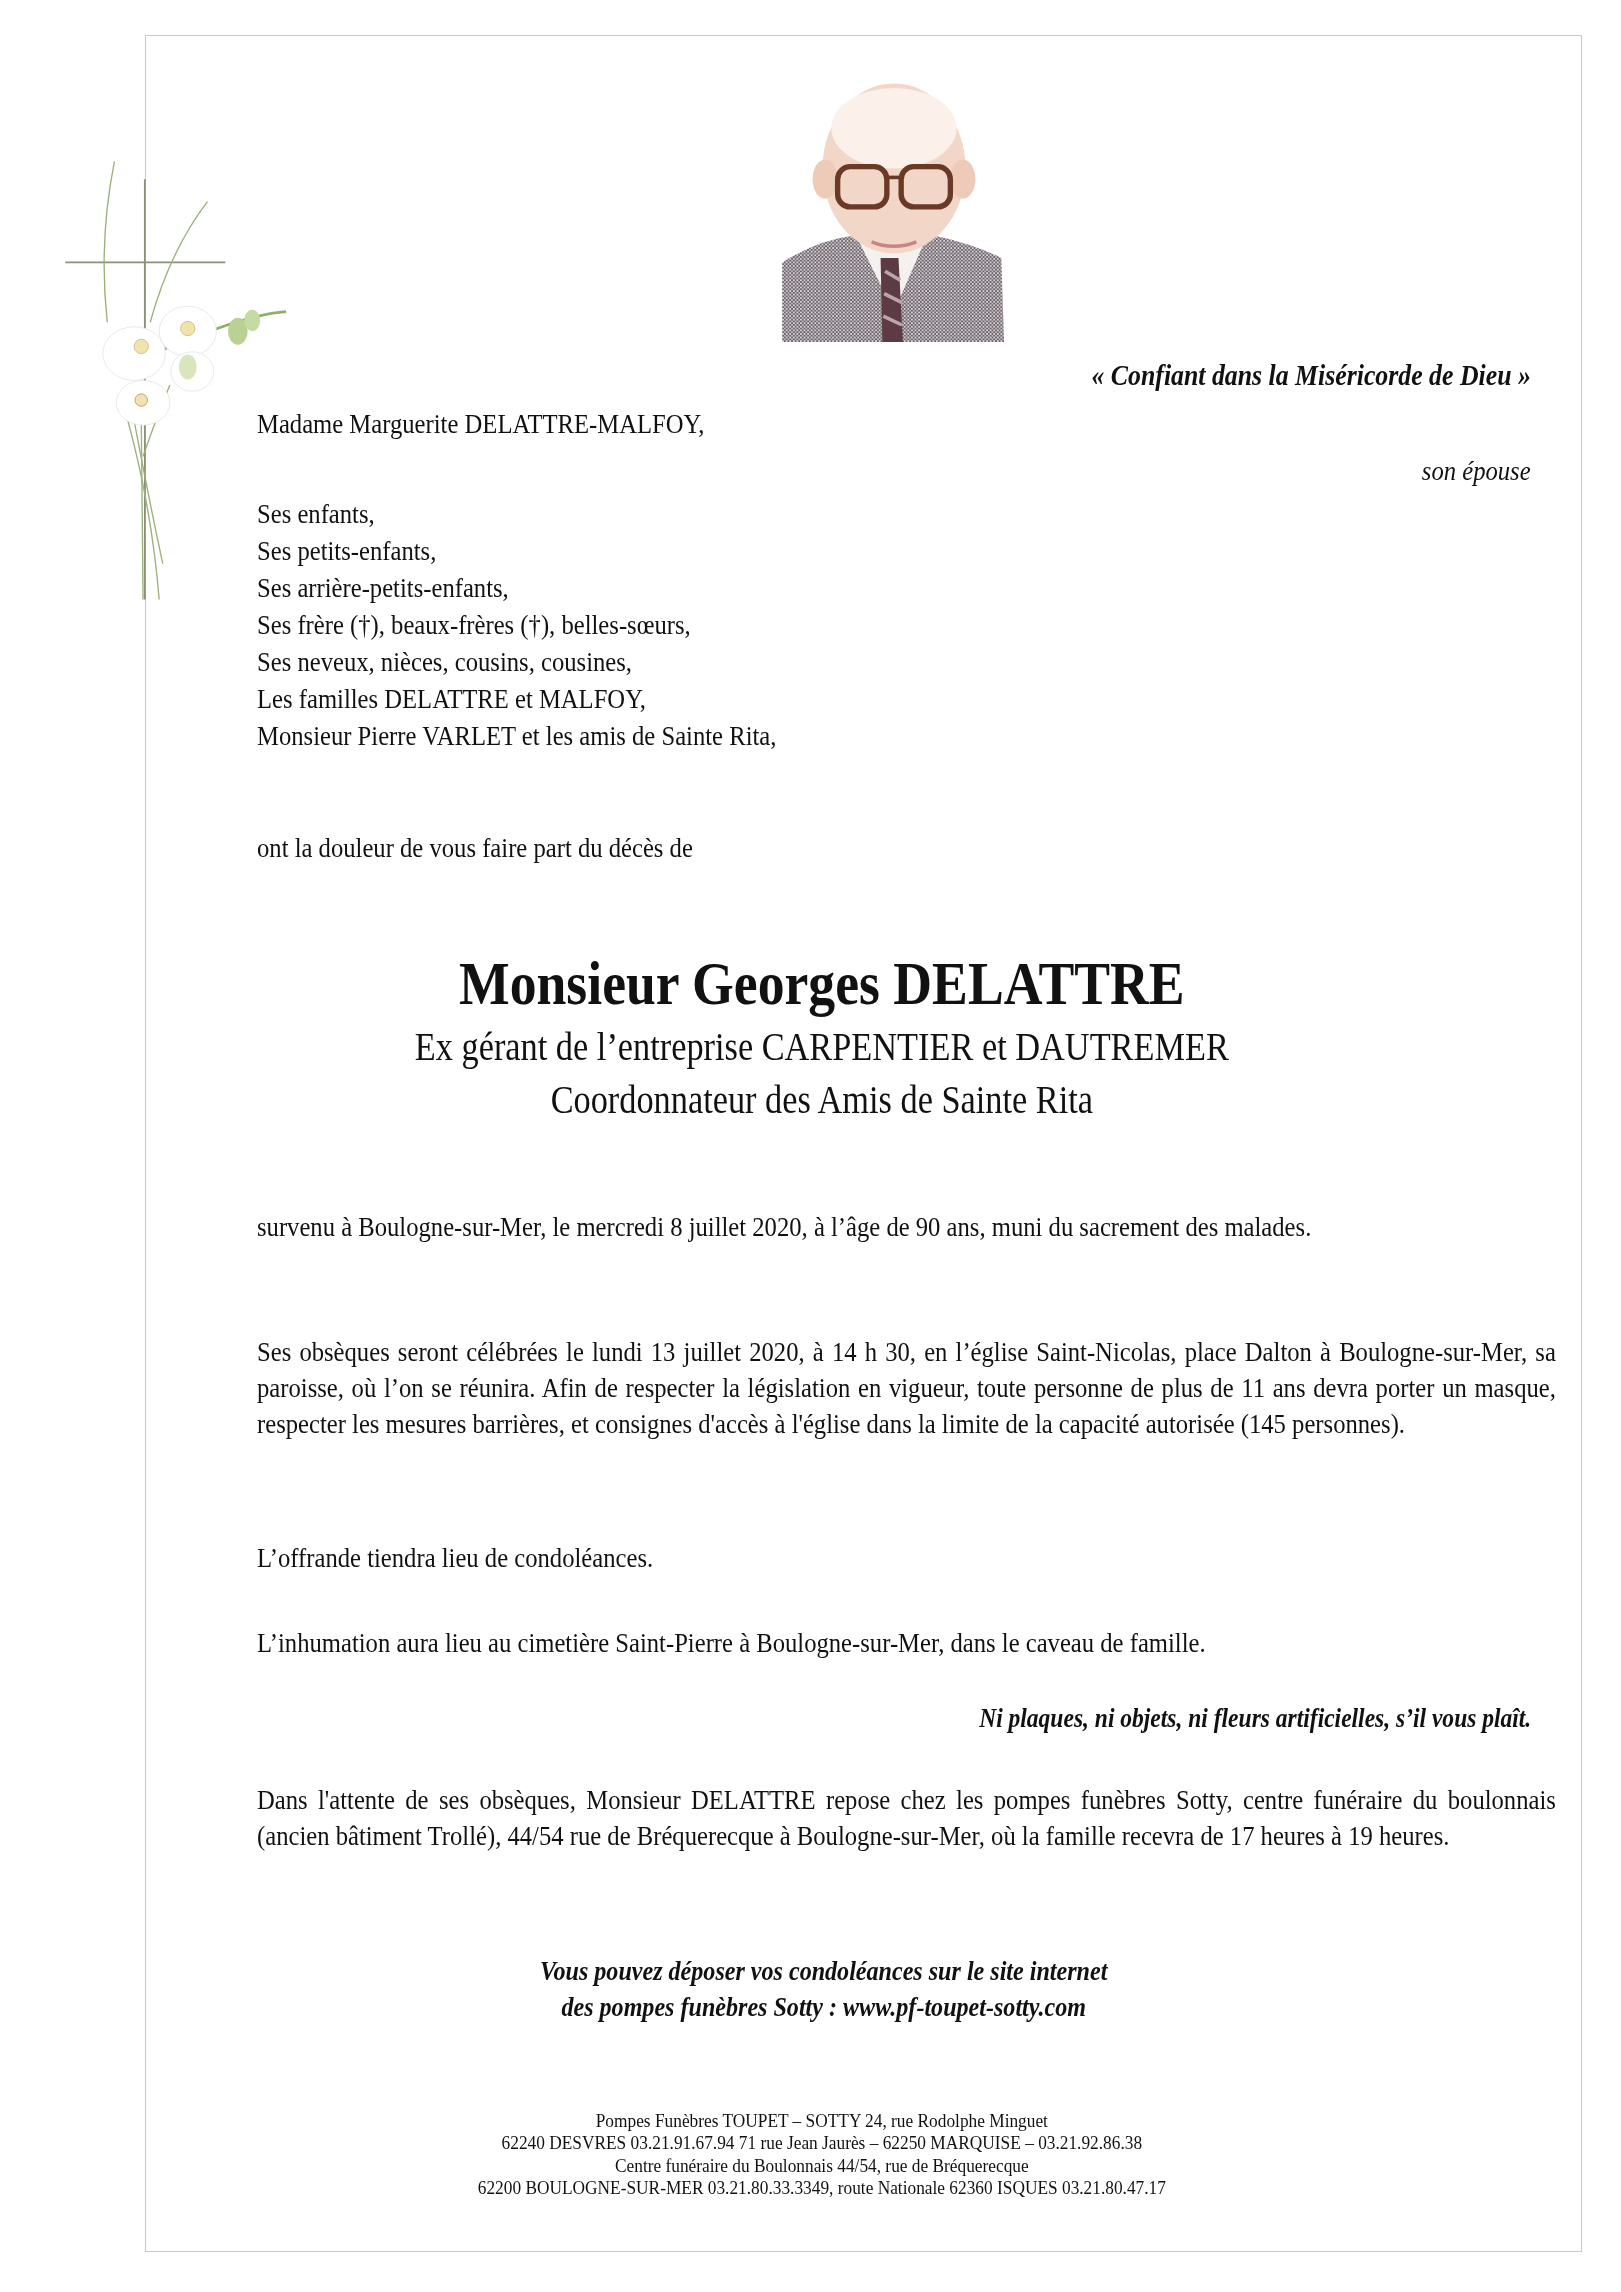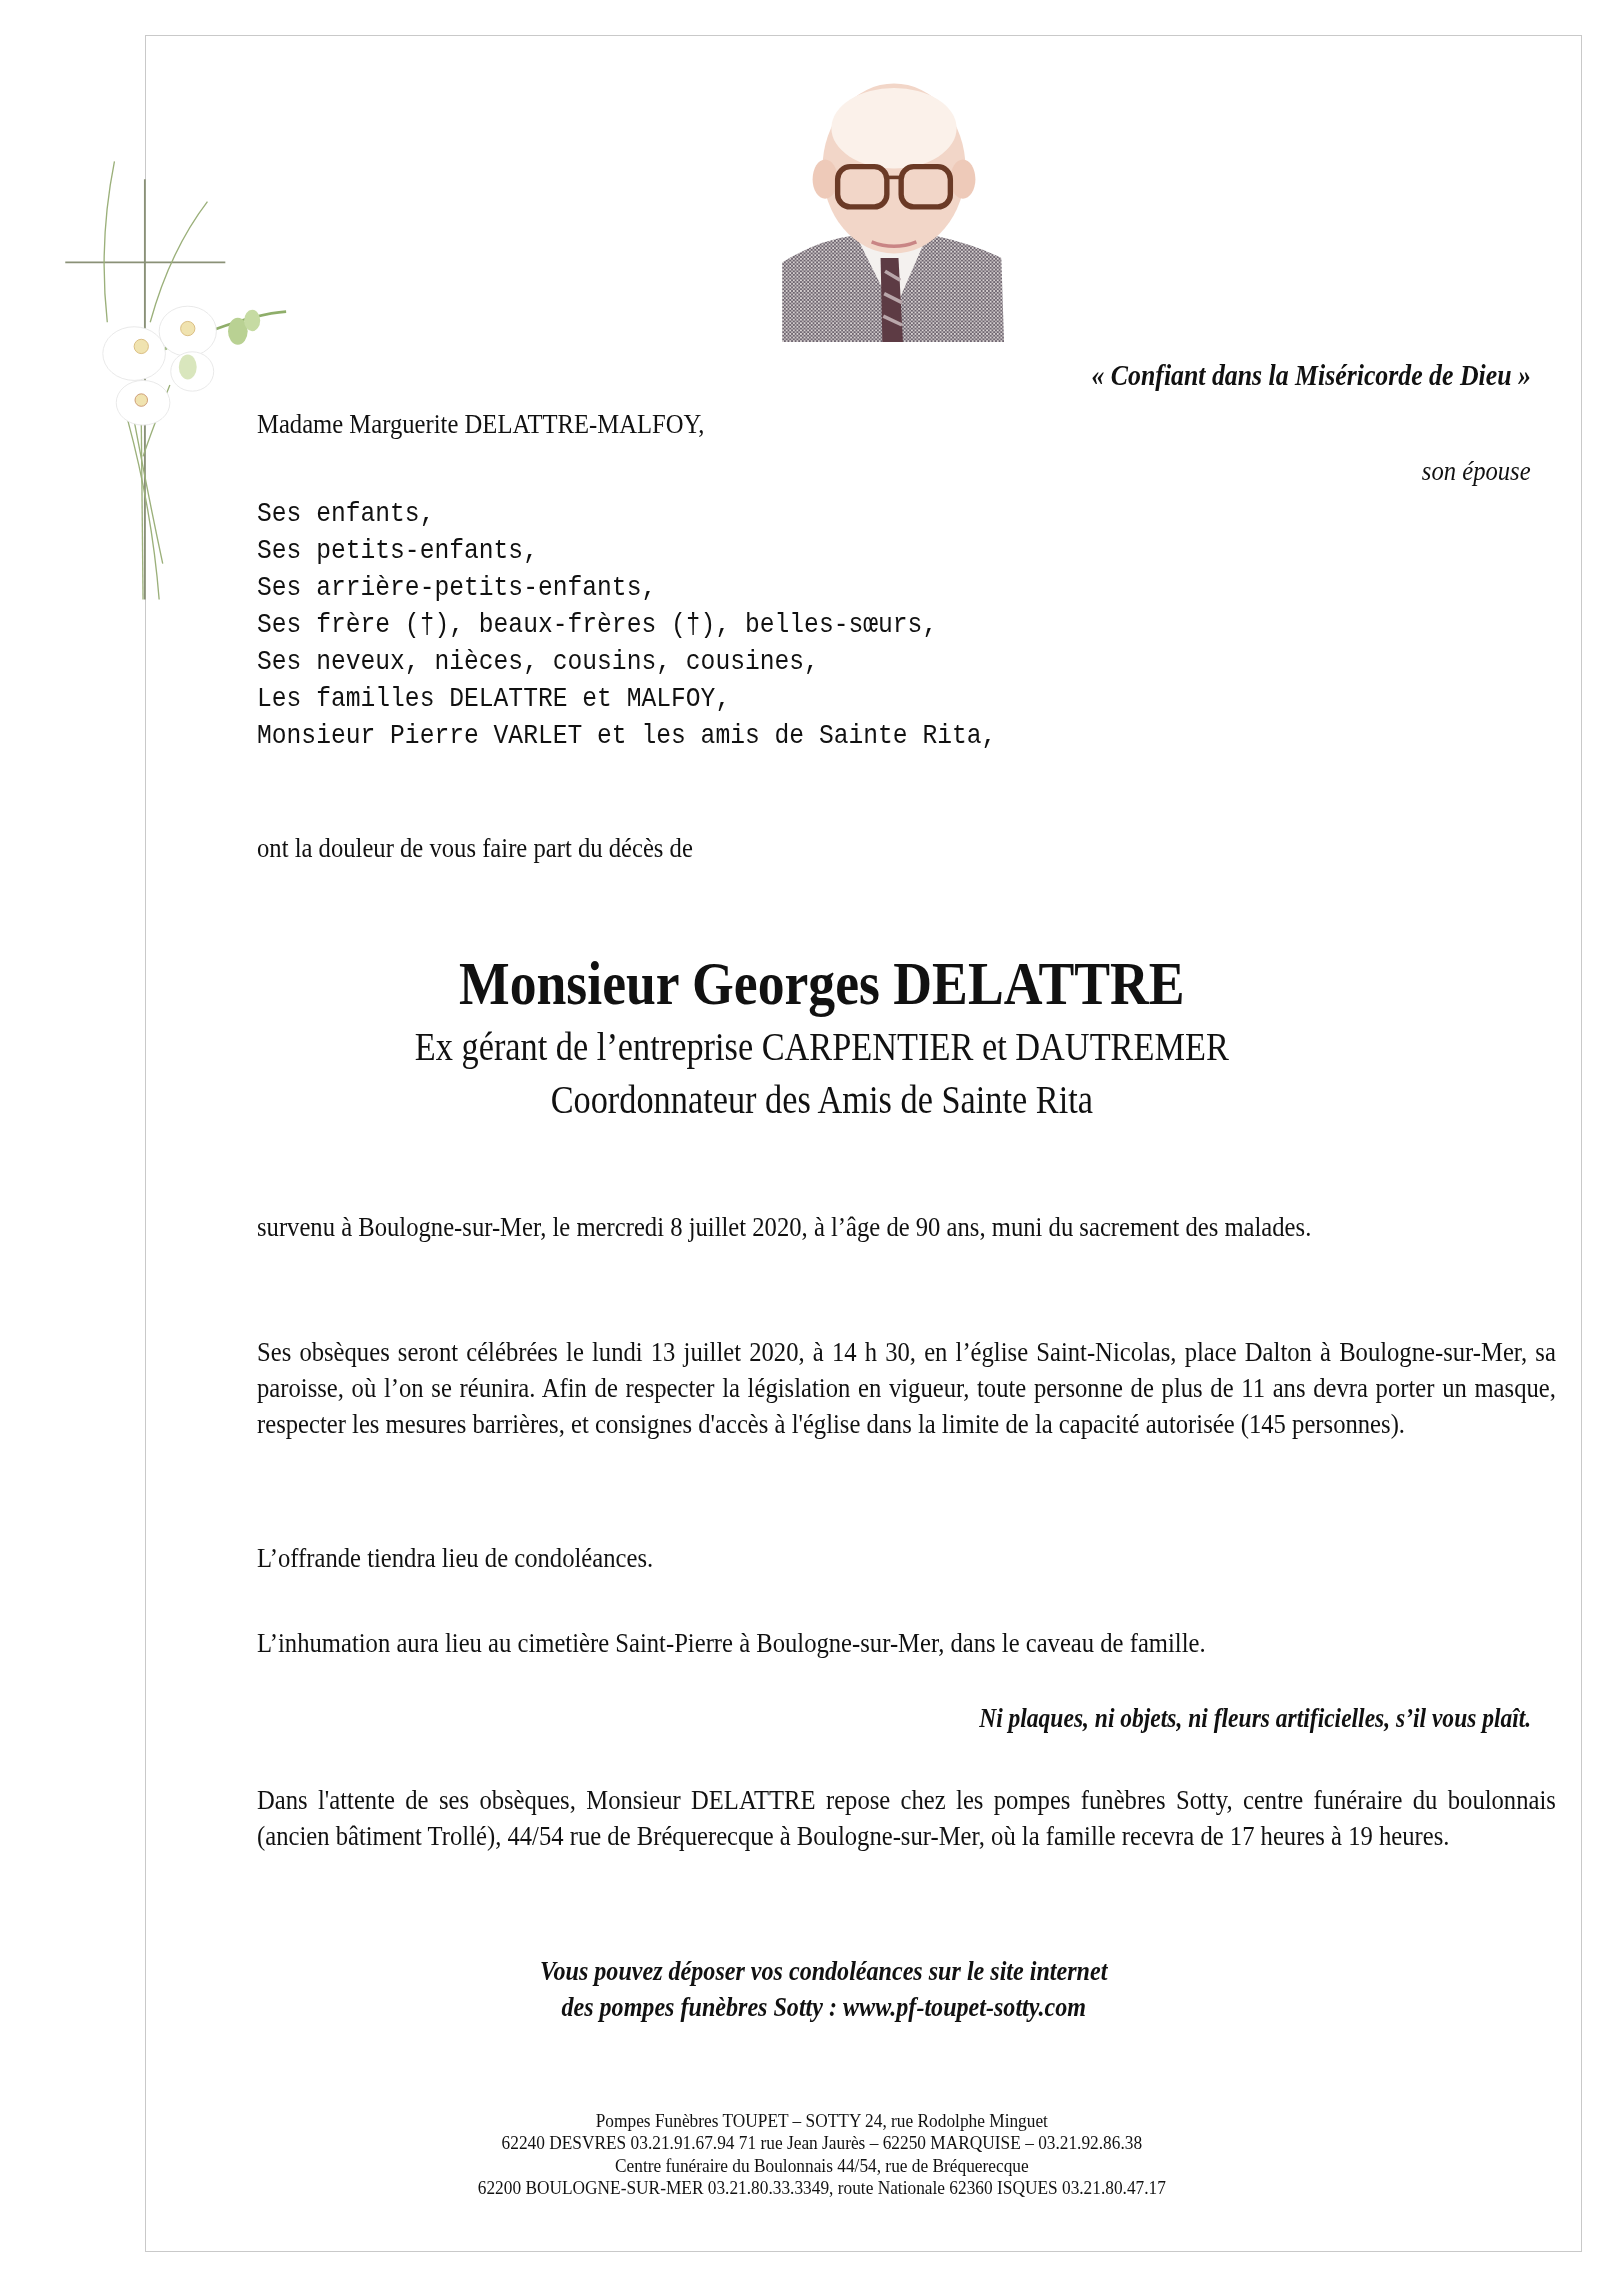--- a/index.html
+++ b/index.html
@@ -7,21 +7,21 @@
          font-family: "Liberation Serif", "DejaVu Serif", serif; color: #111; }
   .frame { position: absolute; left: 145px; top: 35px; width: 1437px; height: 2217px;
            border: 1.8px solid #c9c9c9; box-sizing: border-box; }
   .abs { position: absolute; white-space: nowrap; }
   .deco { position: absolute; left: 0; top: 134px; width: 304px; height: 466px; }
   .photo { position: absolute; left: 782px; top: 79px; width: 224px; height: 263px; }
   .quote { right: 90px; top: 358px; font-size: 30px; font-style: italic; font-weight: bold;
            transform: scaleX(0.86); transform-origin: right center; }
   .txt { font-size: 28px; line-height: 38px; transform: scaleX(0.88); transform-origin: left center; }
   .right-txt { font-size: 28px; font-style: italic; transform: scaleX(0.88); transform-origin: right center; }
-  .family { left: 257px; top: 495px; font-family: Liberation Mono, monospace; }
+  .family { left: 257px; top: 495px; }
   .family div { font-size: 28px; line-height: 37px; transform: scaleX(0.88); transform-origin: left center; white-space: nowrap; }
   .name { left: 0; width: 1621px; top: 949px; text-align: center; font-size: 61px; font-weight: bold;
           transform: scaleX(0.88); transform-origin: 905px center; white-space: nowrap; }
   .sub { left: 0; width: 1621px; text-align: center; font-size: 39px;
          transform: scaleX(0.88); transform-origin: 905px center; white-space: nowrap; }
   .para { position: absolute; left: 257px; width: 1451px; font-size: 28px; line-height: 36px;
           text-align: justify; text-align-last: left; transform: scaleX(0.88); transform-origin: left top; }
   .center-ital { left: 0; width: 1621px; text-align: center; font-size: 28px; font-style: italic; font-weight: bold;
                  transform: scaleX(0.86); transform-origin: 905px center; white-space: nowrap; }
   .footer { left: 0; width: 1621px; text-align: center; font-size: 19.7px;

